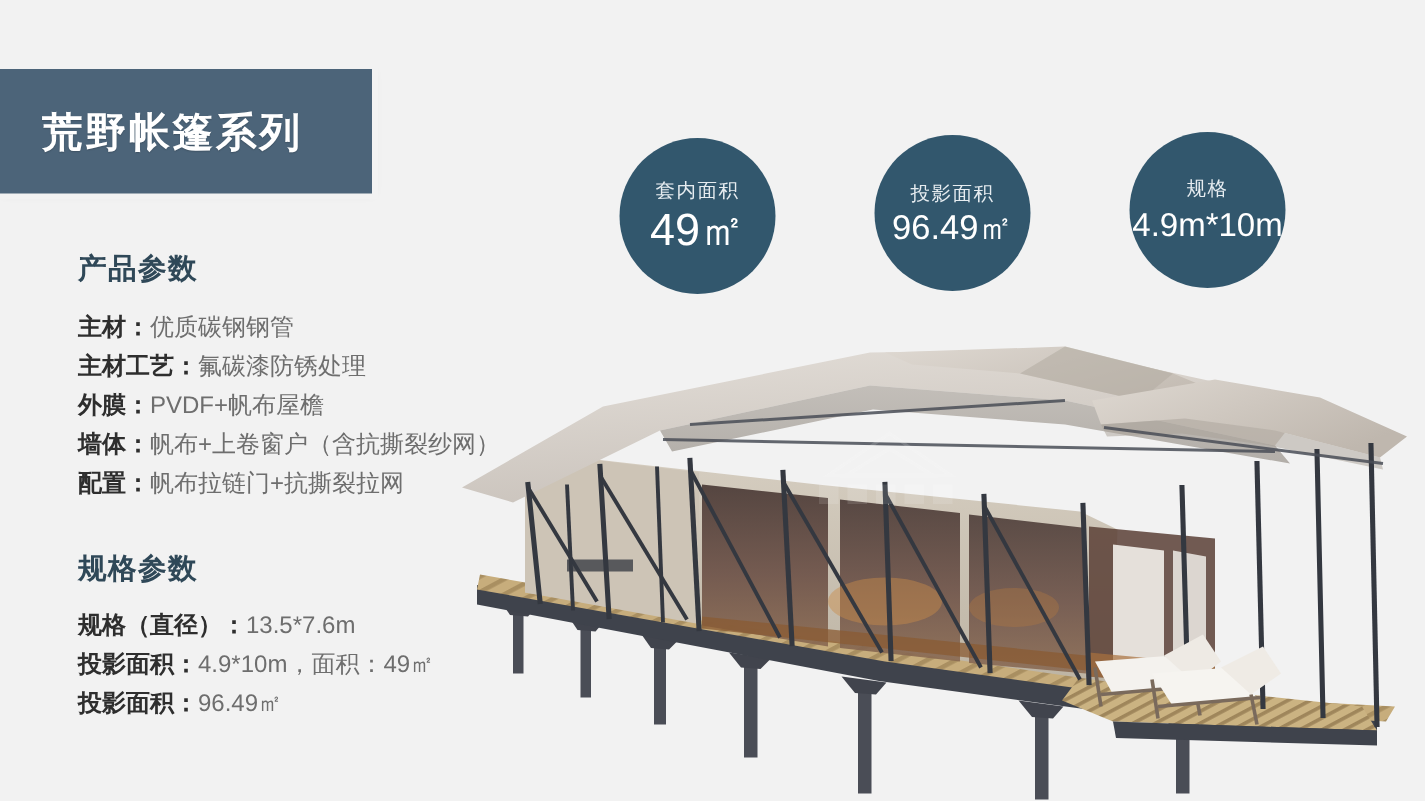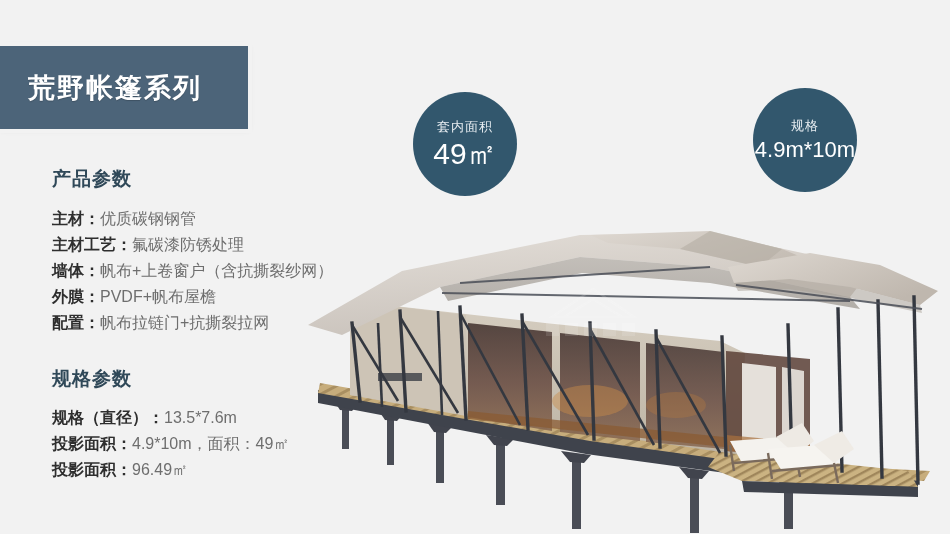--- a/index.html
+++ b/index.html
@@ -79,24 +79,24 @@
 
     <div class="section" id="spec-section-1">
       <div class="section-heading">产品参数</div>
       <div class="spec-row">
         <span class="spec-label">主材：</span><span class="spec-value">优质碳钢钢管</span>
       </div>
       <div class="spec-row">
         <span class="spec-label">主材工艺：</span><span class="spec-value">氟碳漆防锈处理</span>
       </div>
       <div class="spec-row">
+        <span class="spec-label">外膜：</span><span class="spec-value">PVDF+帆布屋檐</span>
+      </div>
+      <div class="spec-row">
         <span class="spec-label">墙体：</span><span class="spec-value">帆布+上卷窗户（含抗撕裂纱网）</span>
-      </div>
-      <div class="spec-row">
-        <span class="spec-label">外膜：</span><span class="spec-value">PVDF+帆布屋檐</span>
       </div>
       <div class="spec-row">
         <span class="spec-label">配置：</span><span class="spec-value">帆布拉链门+抗撕裂拉网</span>
       </div>
     </div>
 
     <div class="section" id="spec-section-2">
       <div class="section-heading">规格参数</div>
       <div class="spec-row">
         <span class="spec-label">规格（直径）：</span><span class="spec-value">13.5*7.6m</span>
@@ -107,20 +107,24 @@
       <div class="spec-row">
         <span class="spec-label">投影面积：</span><span class="spec-value">96.49㎡</span>
       </div>
     </div>
 
   </div>
 
   <div class="badge" id="badge-1">
     <div class="badge-label">套内面积</div>
     <div class="badge-value">49㎡</div>
+  </div>
+  <div class="badge" id="badge-2">
+    <div class="badge-label">投影面积</div>
+    <div class="badge-value">96.49㎡</div>
   </div>
   <div class="badge" id="badge-3">
     <div class="badge-label">规格</div>
     <div class="badge-value">4.9m*10m</div>
   </div>
 
   <div id="render-wrap">
     <svg id="render-svg" viewBox="0 0 660 329" xmlns="http://www.w3.org/2000/svg">
       <defs>
         <linearGradient id="roofG" x1="0" y1="0" x2="0.4" y2="1">

